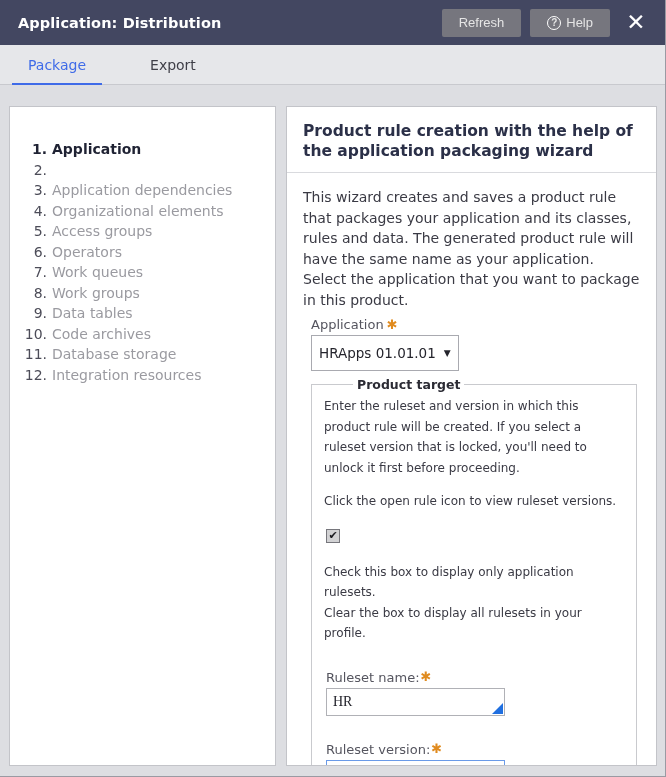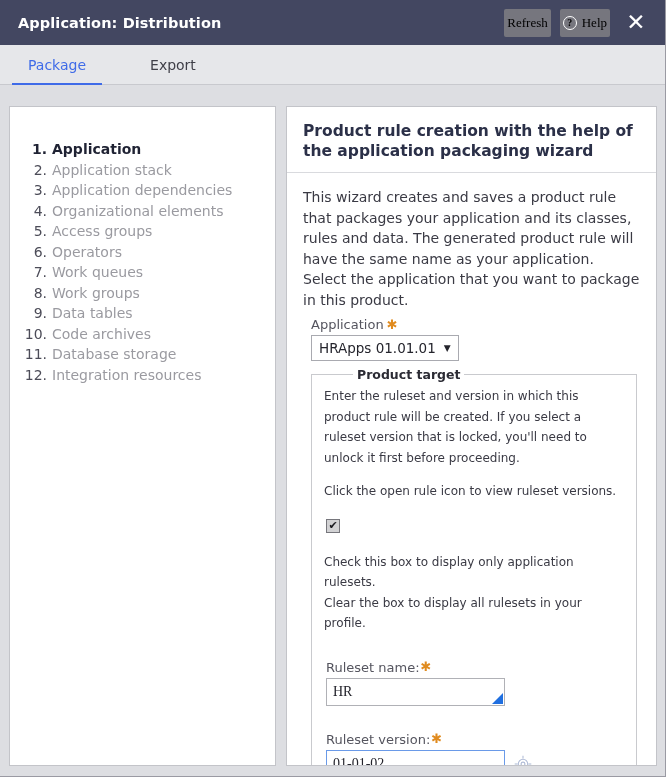--- a/index.html
+++ b/index.html
@@ -43,26 +43,26 @@
     color: #ffffff;
     font-size: 14.5px;
     font-weight: bold;
     letter-spacing: 0.1px;
     flex: 1;
     white-space: nowrap;
   }
   .tb-btn {
     height: 28px;
     background: #76767e;
-    color: #000000;
+    color: #e5e5e5;
     border: none;
     border-radius: 2px;
-    font-family: Liberation Serif, serif;
+    font-family: Liberation Sans, sans-serif;
     font-size: 13px;
-    padding: 0 3px;
+    padding: 0 17px;
     margin-left: 9px;
     display: flex;
     align-items: center;
     gap: 5px;
     cursor: pointer;
     white-space: nowrap;
   }
   .help-icon {
     display: inline-block;
     width: 14px; height: 14px;
@@ -199,21 +199,21 @@
     gap: 3px;
   }
   .req { color: #e08b1f; font-size: 13px; line-height: 1; }
 
   .select-box {
     margin-left: 8px;
     display: inline-flex;
     align-items: center;
     justify-content: space-between;
     min-width: 125px;
-    height: 26px;
+    height: 36px;
     padding: 12px 7px;
     background: #ffffff;
     border: 1px solid #a9aab0;
     font-size: 13.5px;
     color: #24242c;
     cursor: pointer;
     gap: 8px;
   }
   .caret { font-size: 9px; color: #24242c; }
 
@@ -318,21 +318,20 @@
   <div class="content">
 
     <div class="left-panel">
       <ul class="steps">
         <li class="current">
           <span class="num">1.</span>
           <span>Application</span>
         </li>
         <li>
           <span class="num">2.</span>
-          <span>Application stack</span>
         </li>
         <li>
           <span class="num">3.</span>
           <span>Application dependencies</span>
         </li>
         <li>
           <span class="num">4.</span>
           <span>Organizational elements</span>
         </li>
         <li>

